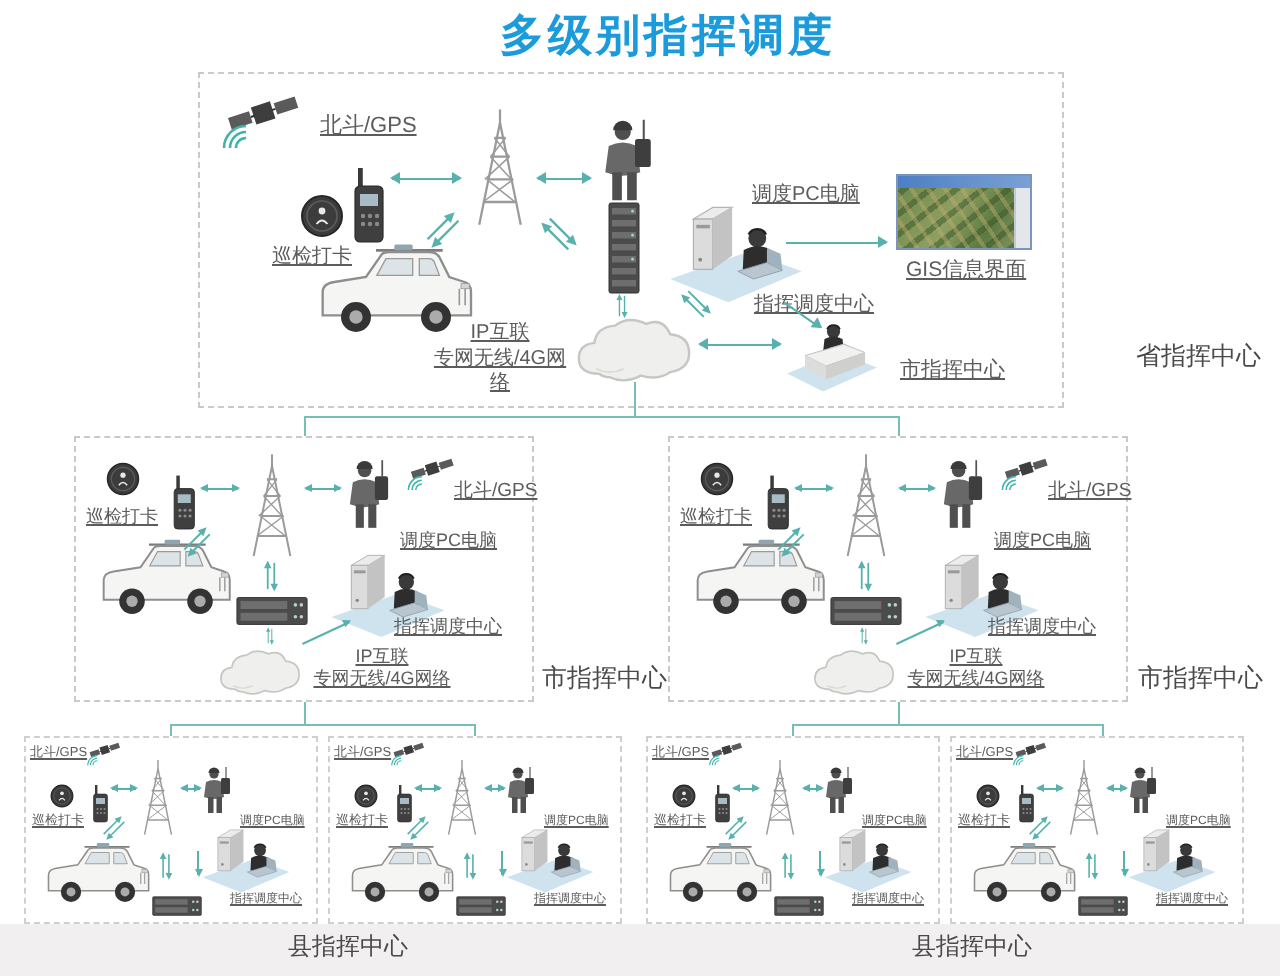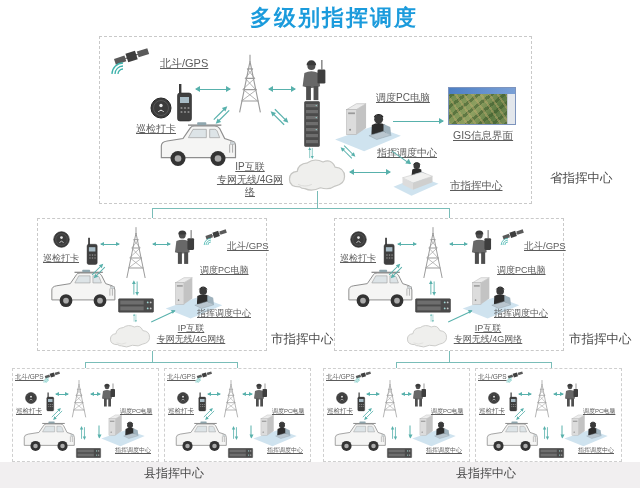--- a/index.html
+++ b/index.html
@@ -230,21 +230,21 @@
     <svg class="ic" style="left:207px;top:109px;width:8px;height:14px">
         <use href="#sym-pair"></use>
       </svg>
     <svg class="ic" style="left:243px;top:105px;width:10px;height:20px;transform:rotate(-45deg)">
         <use href="#sym-pair"></use>
       </svg>
     <div class="ah one" style="left:293px;top:84px;width:50px"></div>
     <div class="ah" style="left:250px;top:135px;width:40px"></div>
     <div class="ah one" style="left:290px;top:120px;width:22px;transform:rotate(35deg)"></div>
   </div>
-  <div class="lv" style="left:550px;top:170px">省指挥中心</div>
+  <div class="lv" style="left:568px;top:170px">省指挥中心</div>
 
   <div class="cline" style="left:317px;top:191px;width:1px;height:17px"></div>
   <div class="cline" style="left:152px;top:208px;width:297px;height:1px"></div>
   <div class="cline" style="left:152px;top:208px;width:1px;height:10px"></div>
   <div class="cline" style="left:449px;top:208px;width:1px;height:10px"></div>
   <div class="cline" style="left:152px;top:351px;width:1px;height:11px"></div>
   <div class="cline" style="left:85px;top:362px;width:153px;height:1px"></div>
   <div class="cline" style="left:85px;top:362px;width:1px;height:6px"></div>
   <div class="cline" style="left:237px;top:362px;width:1px;height:6px"></div>
   <div class="cline" style="left:449px;top:351px;width:1px;height:11px"></div>

